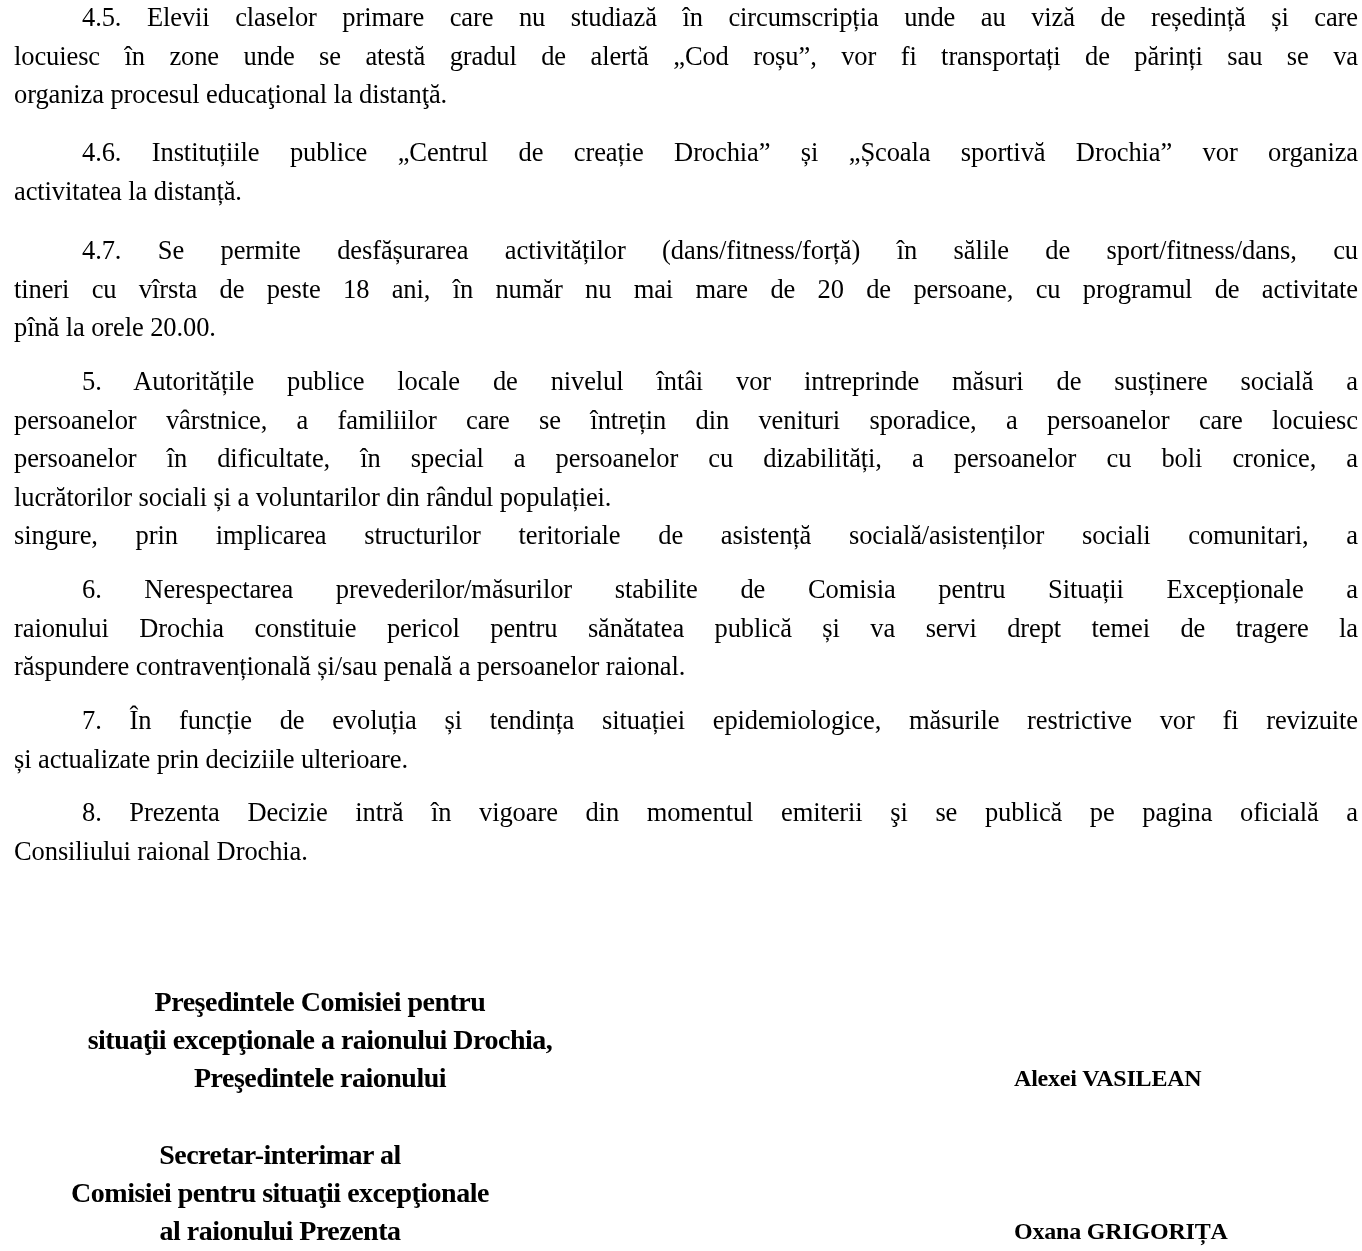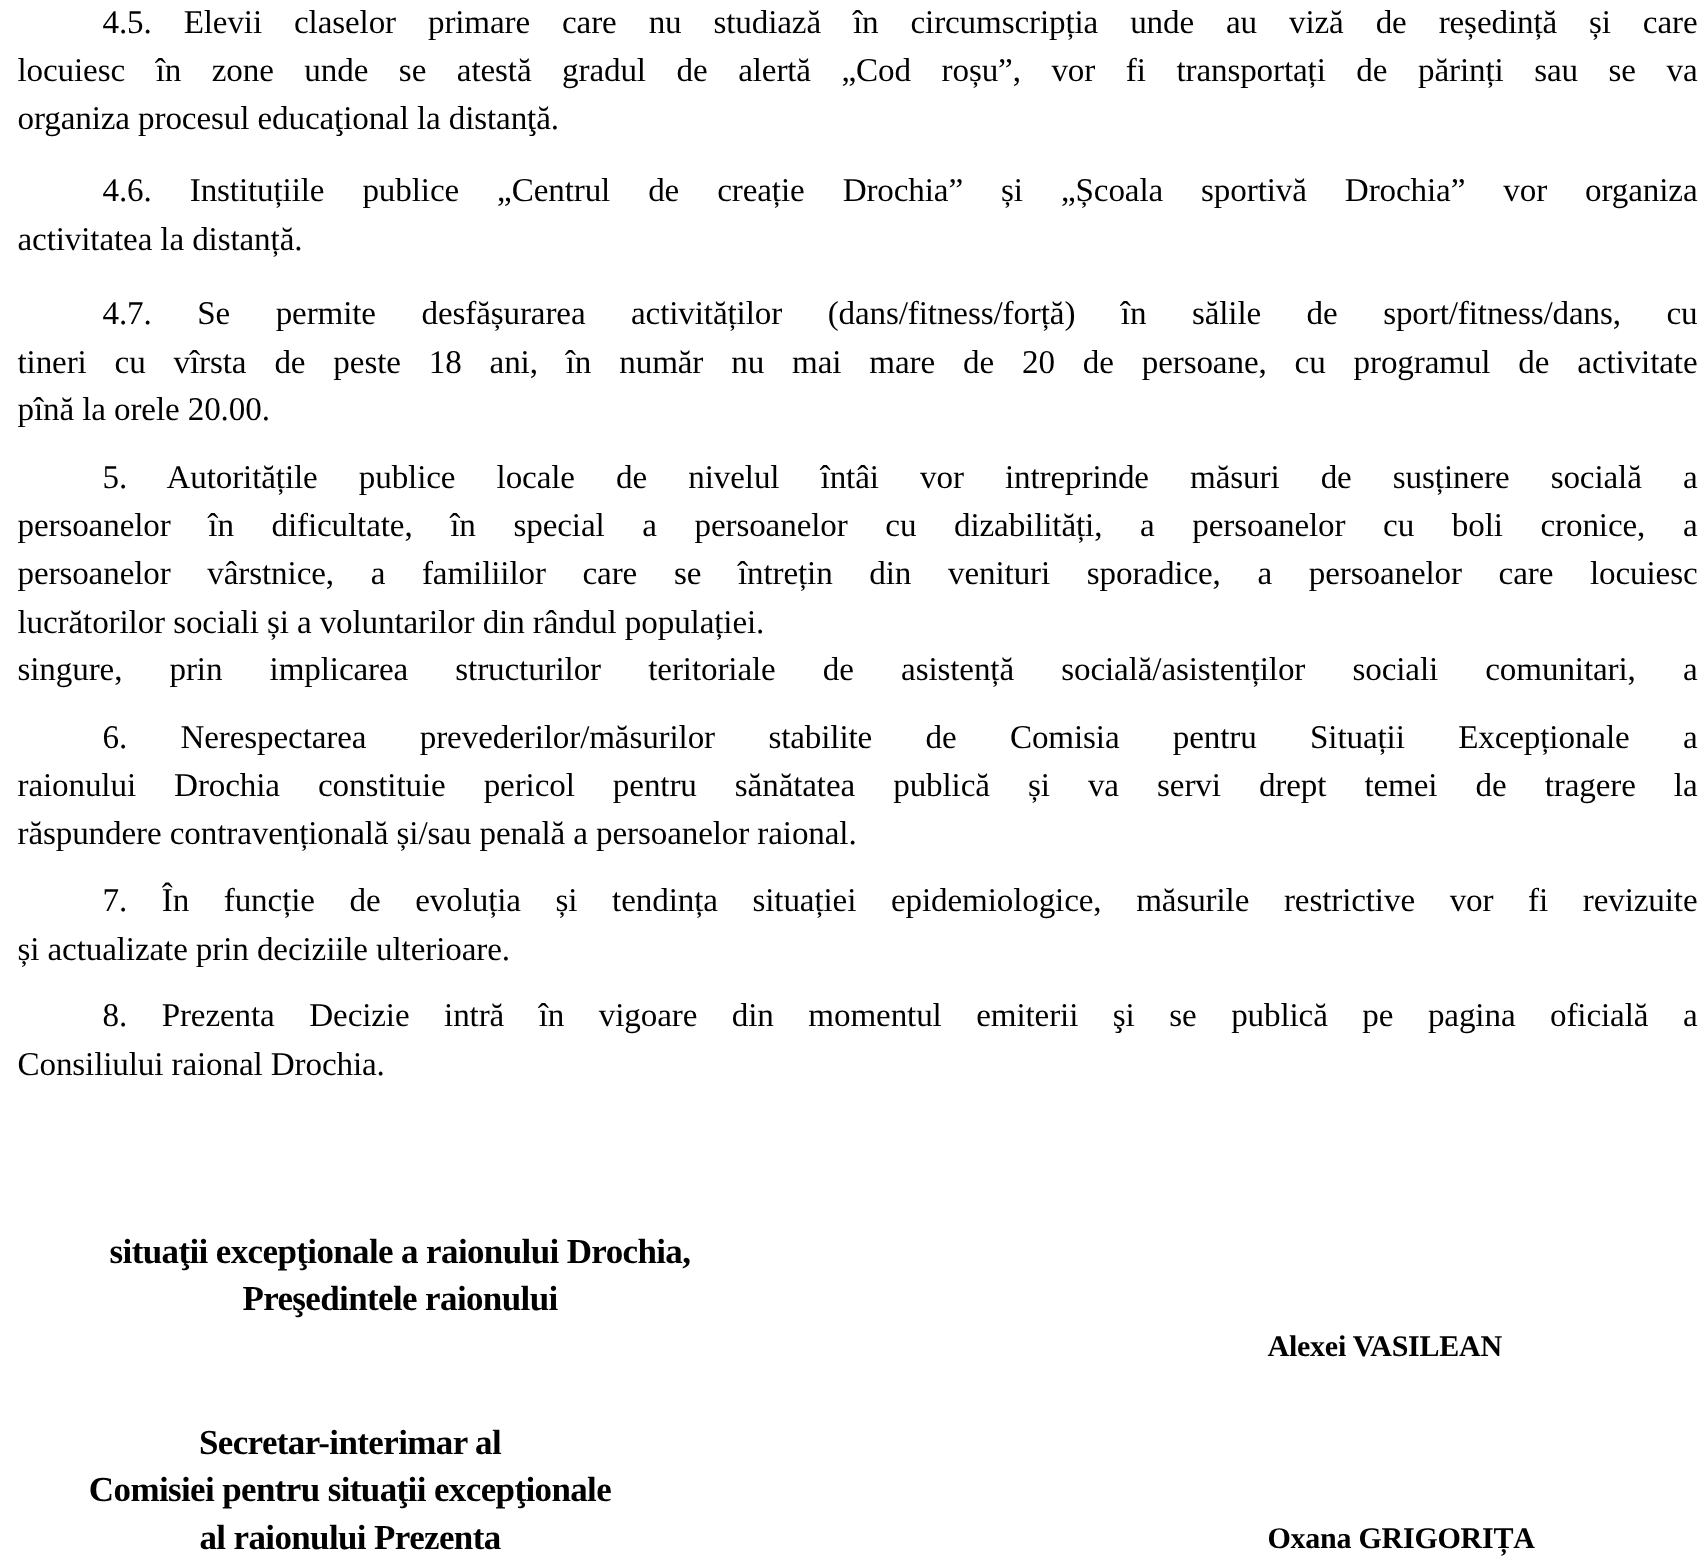--- a/index.html
+++ b/index.html
@@ -42,22 +42,22 @@
   </div>
 
   <div class="para" style="top:231px;">
     <span class="line indent" style="white-space: normal; text-align: left;"><span style="white-space: nowrap; word-spacing: 0px;">4.7. Se permite desfășurarea activităților (dans/fitness/forță) în sălile de sport/fitness/dans, cu</span></span>
     <span class="line" style="white-space: normal; text-align: left;"><span style="white-space: nowrap; word-spacing: 0px;">tineri cu vîrsta de peste 18 ani, în număr nu mai mare de 20 de persoane, cu programul de activitate</span></span>
     <span class="line last">pînă la orele 20.00.</span>
   </div>
 
   <div class="para" style="top:362px;">
     <span class="line indent" style="white-space: normal; text-align: center;"><span style="white-space: nowrap; word-spacing: 0px;">5. Autoritățile publice locale de nivelul întâi vor intreprinde măsuri de susținere socială a</span></span>
+    <span class="line" style="white-space: normal; text-align: left;"><span style="white-space: nowrap; word-spacing: 0px;">persoanelor vârstnice, a familiilor care se întrețin din venituri sporadice, a persoanelor care locuiesc</span></span>
     <span class="line" style="white-space: normal; text-align: left;"><span style="white-space: nowrap; word-spacing: 0px;">persoanelor în dificultate, în special a persoanelor cu dizabilități, a persoanelor cu boli cronice, a</span></span>
-    <span class="line" style="white-space: normal; text-align: left;"><span style="white-space: nowrap; word-spacing: 0px;">persoanelor vârstnice, a familiilor care se întrețin din venituri sporadice, a persoanelor care locuiesc</span></span>
     <span class="line last">lucrătorilor sociali și a voluntarilor din rândul populației.</span>
     <span class="line" style="white-space: normal; text-align: left;"><span style="white-space: nowrap; word-spacing: 0px;">singure, prin implicarea structurilor teritoriale de asistență socială/asistenților sociali comunitari, a</span></span>
   </div>
 
   <div class="para" style="top:570px;">
     <span class="line indent" style="white-space: normal; text-align: left;"><span style="white-space: nowrap; word-spacing: 0px;">6. Nerespectarea prevederilor/măsurilor stabilite de Comisia pentru Situații Excepționale a</span></span>
     <span class="line" style="white-space: normal; text-align: left;"><span style="white-space: nowrap; word-spacing: 0px;">raionului Drochia constituie pericol pentru sănătatea publică și va servi drept temei de tragere la</span></span>
     <span class="line last">răspundere contravențională și/sau penală a persoanelor raional.</span>
   </div>
 
@@ -65,20 +65,21 @@
     <span class="line indent" style="white-space: normal; text-align: left;"><span style="white-space: nowrap; word-spacing: 0px;">7. În funcție de evoluția și tendința situației epidemiologice, măsurile restrictive vor fi revizuite</span></span>
     <span class="line last">și actualizate prin deciziile ulterioare.</span>
   </div>
 
   <div class="para" style="top:793px;">
     <span class="line indent" style="white-space: normal; text-align: left;"><span style="white-space: nowrap; word-spacing: 0px;">8.  Prezenta Decizie intră în vigoare din momentul emiterii şi se publică pe pagina oficială a</span></span>
     <span class="line last">Consiliului raional Drochia.</span>
   </div>
 
   <div class="sig" style="left:20px; width:600px; top:983px;">
+    <div>Preşedintele Comisiei pentru</div>
     <div>situaţii excepţionale a raionului Drochia,</div>
     <div>Preşedintele raionului</div>
   </div>
   <div class="name" style="left:1014px; top:1059px;">Alexei VASILEAN</div>
 
   <div class="sig" style="left:0px; width:560px; top:1136px;">
     <div>Secretar-interimar al</div>
     <div>Comisiei pentru situaţii excepţionale</div>
     <div>al raionului Prezenta</div>
   </div>

